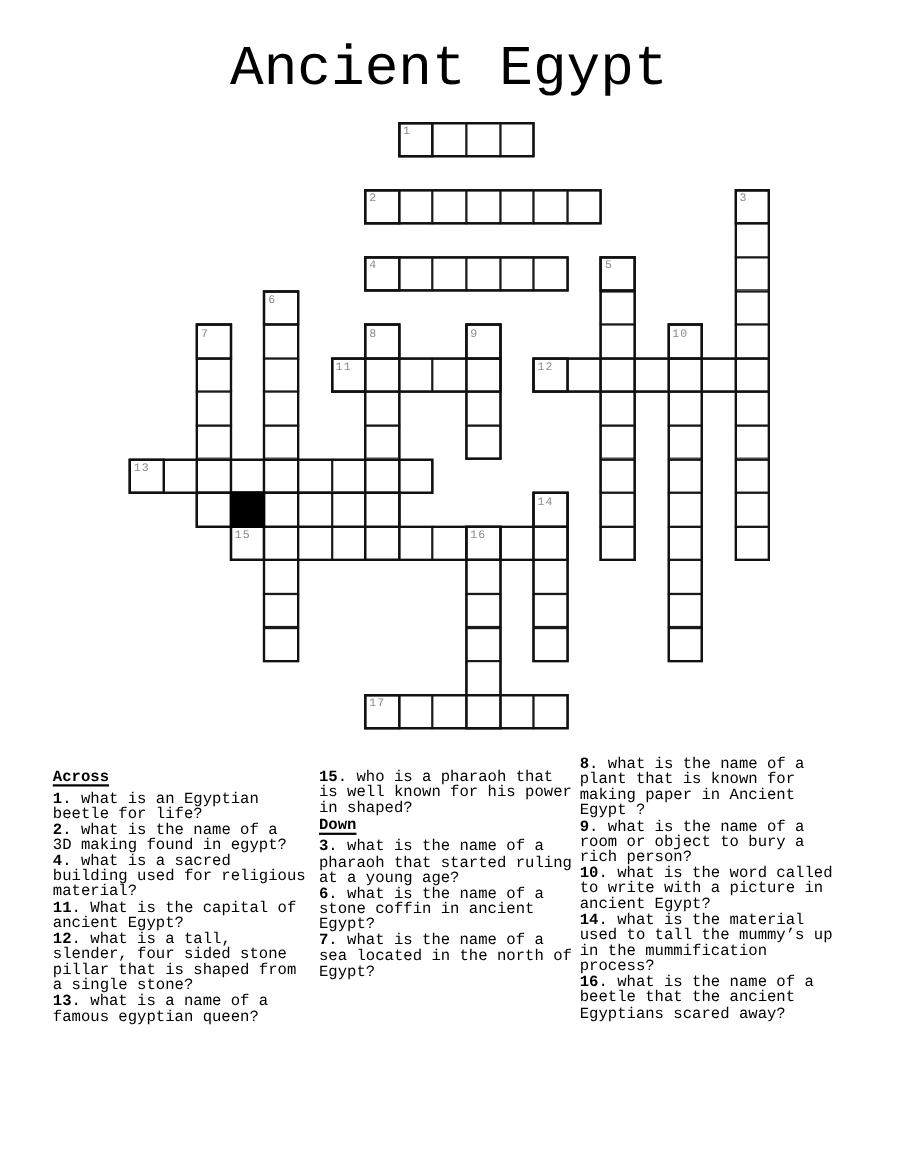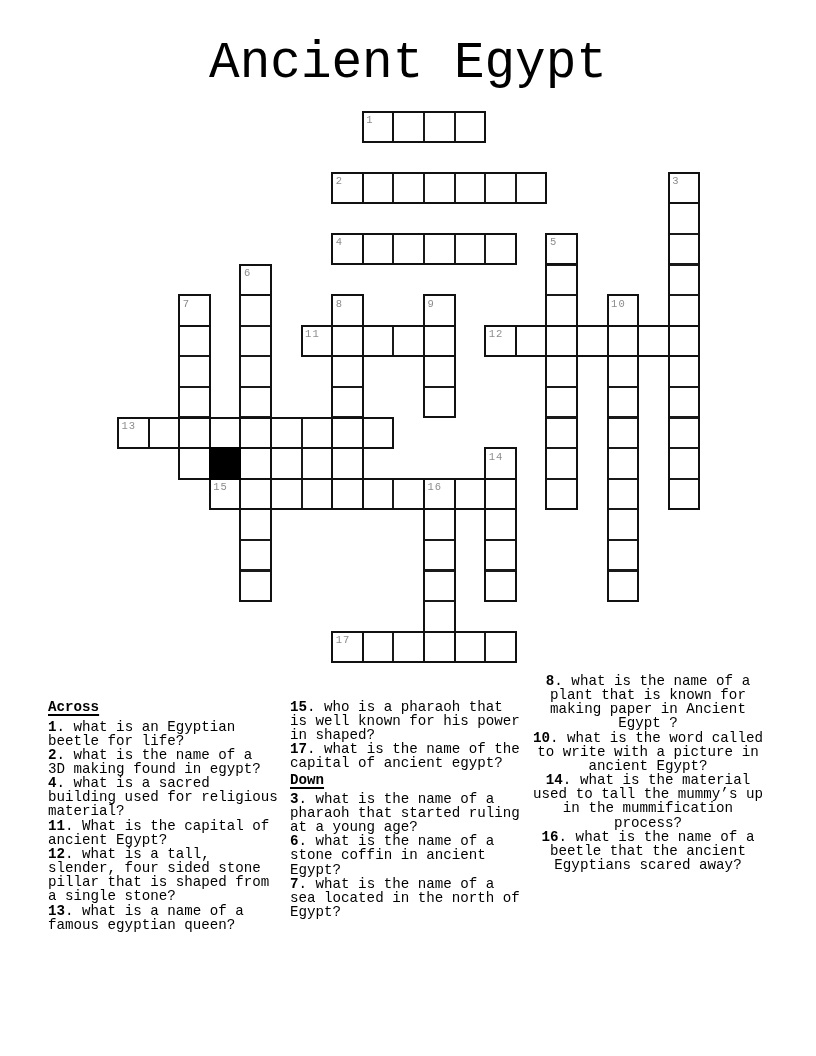--- a/index.html
+++ b/index.html
@@ -258,47 +258,48 @@
           <div class="clue-line"><span class="clue-num">13</span>. what is a name of a</div>
           <div class="clue-line">famous egyptian queen?</div>
         </div>
       </div>
       <div class="clue-col" style="left: 290px; top: 699.8px; width: 238px;">
         <div>
           <div class="clue-line"><span class="clue-num">15</span>. who is a pharaoh that</div>
           <div class="clue-line">is well known for his power</div>
           <div class="clue-line">in shaped?</div>
         </div>
-        <div>
-          <div class="clue-line"><span class="clue-num">17</span>. what is the name of the</div>
-          <div class="clue-line">capital of ancient egypt?</div>
-        </div>
         <div class="clue-header">Down</div>
         <div>
           <div class="clue-line"><span class="clue-num">3</span>. what is the name of a</div>
           <div class="clue-line">pharaoh that started ruling</div>
           <div class="clue-line">at a young age?</div>
         </div>
         <div>
           <div class="clue-line"><span class="clue-num">6</span>. what is the name of a</div>
           <div class="clue-line">stone coffin in ancient</div>
           <div class="clue-line">Egypt?</div>
         </div>
         <div>
           <div class="clue-line"><span class="clue-num">7</span>. what is the name of a</div>
           <div class="clue-line">sea located in the north of</div>
           <div class="clue-line">Egypt?</div>
         </div>
       </div>
-      <div class="clue-col" style="left: 527px; top: 674px; width: 242px; text-align: center;">
+      <div class="clue-col" style="left: 527px; top: 688px; width: 242px;">
         <div>
           <div class="clue-line"><span class="clue-num">8</span>. what is the name of a</div>
           <div class="clue-line">plant that is known for</div>
           <div class="clue-line">making paper in Ancient</div>
           <div class="clue-line">Egypt ?</div>
+        </div>
+        <div>
+          <div class="clue-line"><span class="clue-num">9</span>. what is the name of a</div>
+          <div class="clue-line">room or object to bury a</div>
+          <div class="clue-line">rich person?</div>
         </div>
         <div>
           <div class="clue-line"><span class="clue-num">10</span>. what is the word called</div>
           <div class="clue-line">to write with a picture in</div>
           <div class="clue-line">ancient Egypt?</div>
         </div>
         <div>
           <div class="clue-line"><span class="clue-num">14</span>. what is the material</div>
           <div class="clue-line">used to tall the mummy’s up</div>
           <div class="clue-line">in the mummification</div>

